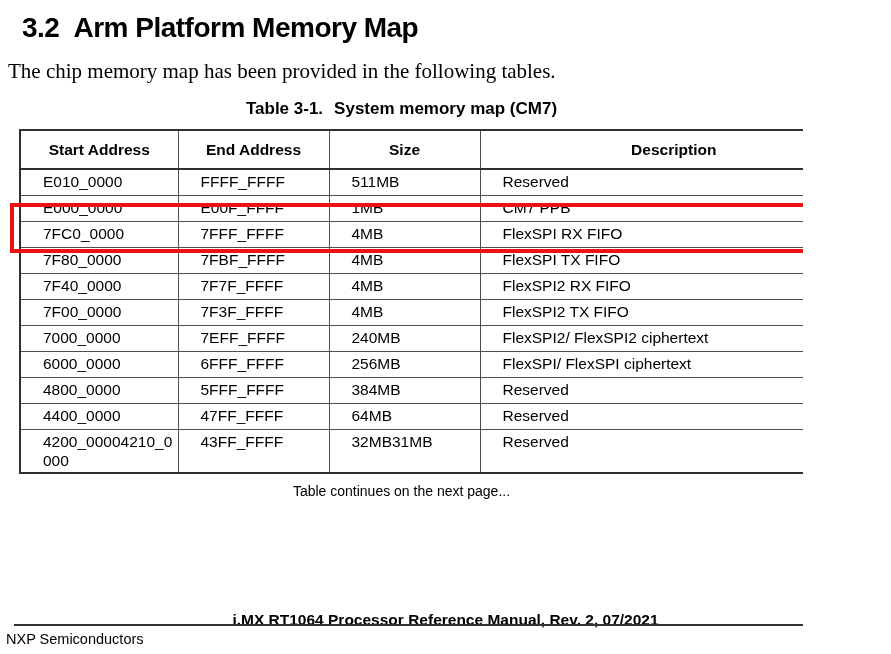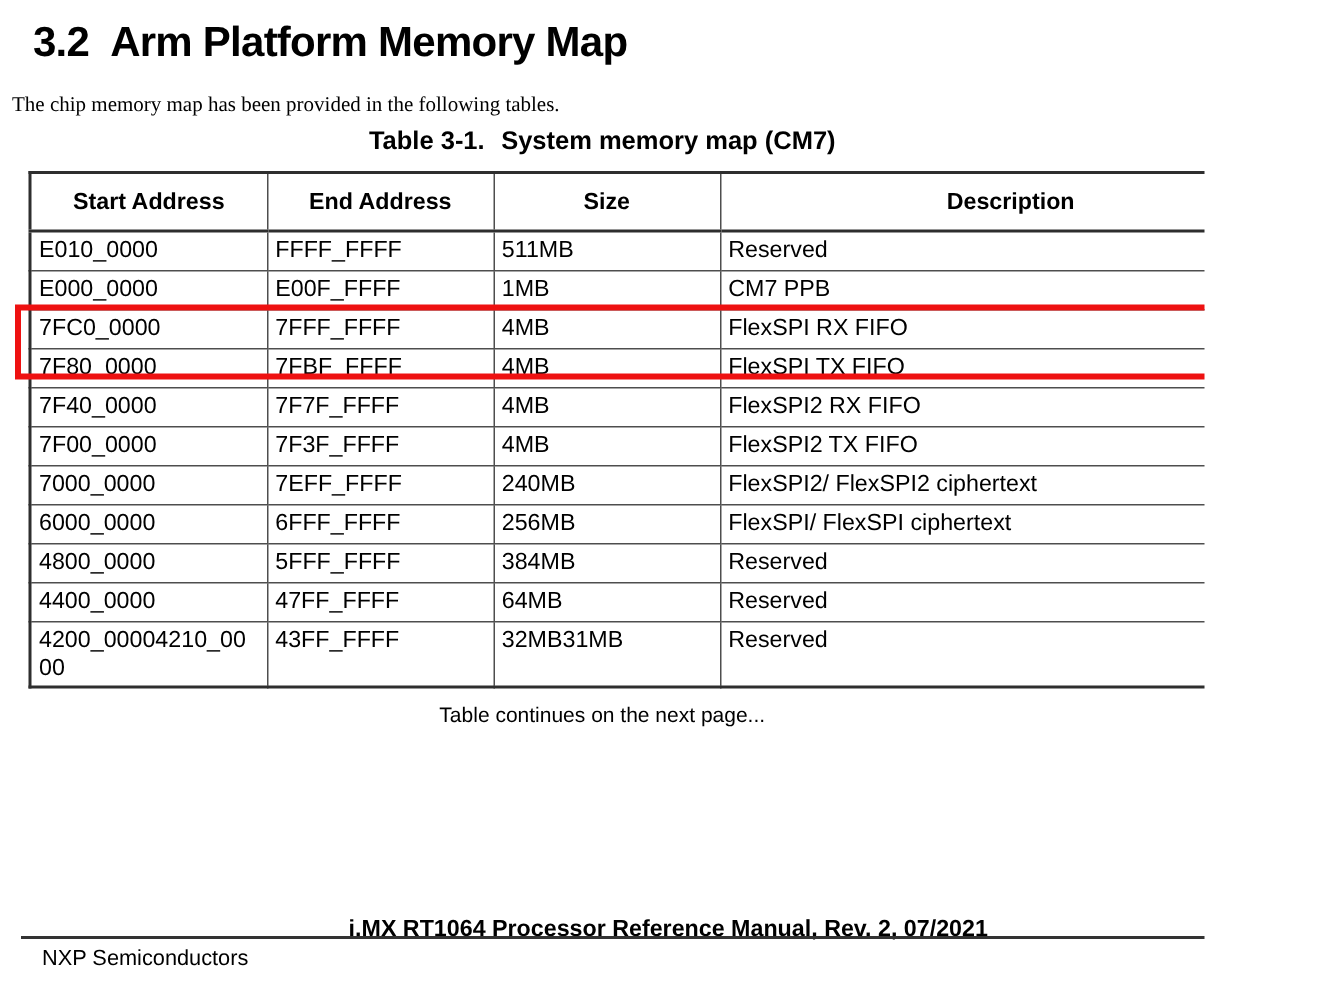--- a/index.html
+++ b/index.html
@@ -19,25 +19,26 @@
     font-size: 28px;
     line-height: 32px;
     font-weight: bold;
     letter-spacing: -0.5px;
   }
   .section-heading .sec-num { margin-right: 14px; }
   
   .intro {
     margin: 14px 0 0 8px;
     font-family: "Liberation Serif", serif;
-    font-size: 14px;
+    font-size: 21px;
     line-height: 26px;
   }
   
   .table-caption {
+    margin-top: 15px;
     text-align: center;
     font-size: 17px;
     line-height: 20px;
     font-weight: bold;
   }
   .table-caption .cap-label { margin-right: 11px; }
   
   table.mem-table {
     margin: 10px 0 0 19px;
     width: 848px;
@@ -57,21 +58,21 @@
   }
   table.mem-table thead th {
     height: 25px;
     padding: 9px 3px;
     text-align: center;
     vertical-align: middle;
     font-weight: bold;
     border-bottom: 2px solid #2e2e2e;
   }
   table.mem-table tbody tr { height: 26px; }
-  table.mem-table td { padding: 2px 4px 2px 5px; }
+  table.mem-table td { padding: 2px 4px 2px 22px; }
   table.mem-table td.col-start { word-break: break-all; padding-right: 5px; }
   table.mem-table td.col-desc  { padding-right: 4px; }
   
   .highlight-box {
     position: absolute;
     border: 4px solid #ee1111;
     background: transparent;
     pointer-events: none;
     z-index: 5;
   }
@@ -91,21 +92,21 @@
     font-size: 15.5px;
   }
   .footer-rule {
     position: absolute;
     top: 624px; left: 14px;
     width: 872px; height: 2px;
     background: #333333;
   }
   .footer-bottom {
     position: absolute;
-    top: 631px; left: 28px;
+    top: 631px; left: 6px;
     width: 862px;
     display: flex;
     justify-content: space-between;
     font-size: 14.5px;
   }
 </style>
 </head>
 <body>
 
 <div id="page">

